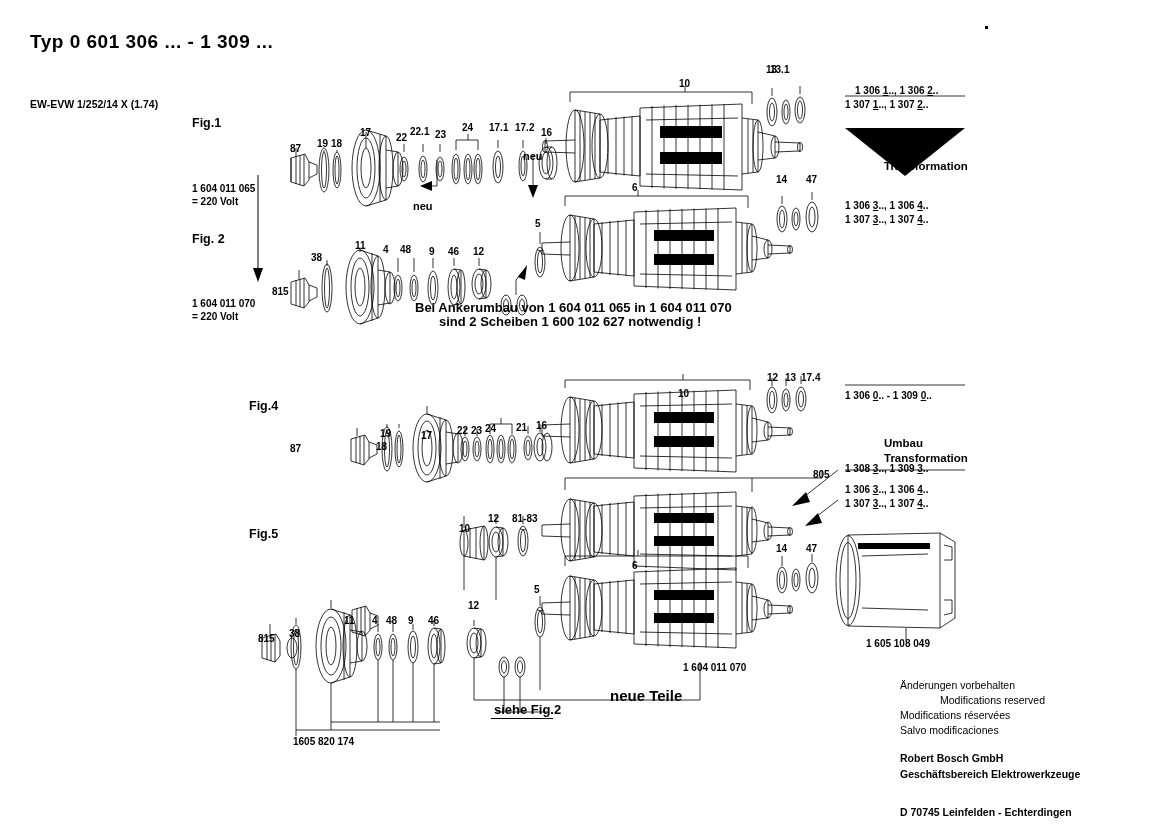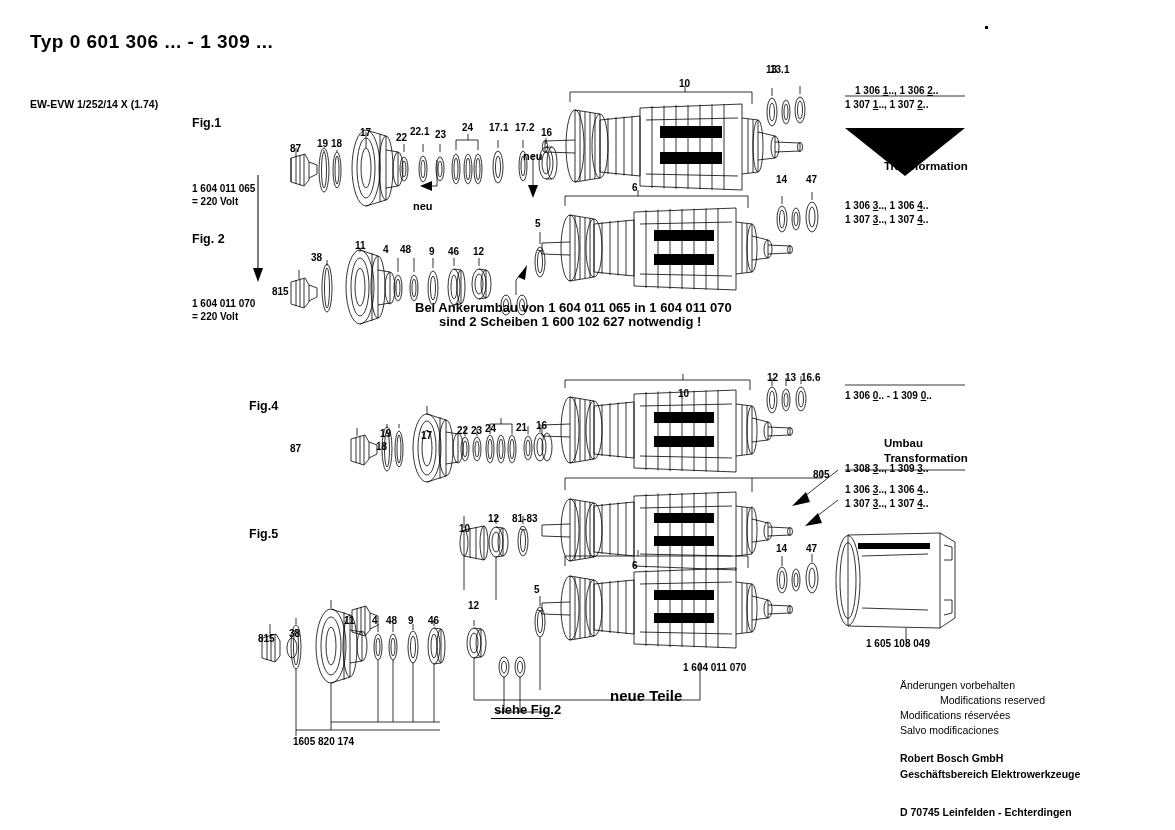--- a/index.html
+++ b/index.html
@@ -614,21 +614,21 @@
   <div class="t num" style="left:376px; top:441px;">18</div>
   <div class="t num" style="left:421px; top:430px;">17</div>
   <div class="t num" style="left:457px; top:425px;">22</div>
   <div class="t num" style="left:471px; top:425px;">23</div>
   <div class="t num" style="left:485px; top:423px;">24</div>
   <div class="t num" style="left:516px; top:422px;">21</div>
   <div class="t num" style="left:536px; top:420px;">16</div>
   <div class="t num" style="left:678px; top:388px;">10</div>
   <div class="t num" style="left:767px; top:372px;">12</div>
   <div class="t num" style="left:785px; top:372px;">13</div>
-  <div class="t num" style="left:801px; top:372px;">16.6</div>
+  <div class="t num" style="left:801px; top:372px;">17.4</div>
 
   <div class="t partno" style="left:845px; top:390px;">
     <span>1 306 <span class="u">0</span>.. - 1 309 <span class="u">0</span>..</span>
   </div>
   <div class="t medbold" style="left:884px; top:437px;">Umbau</div>
   <div class="t medbold" style="left:884px; top:452px;">Transformation</div>
   <div class="t partno" style="left:845px; top:463px;">
     <span>1 308 <span class="u">3</span>.., 1 309  <span class="u">3</span>..</span>
   </div>
   <div class="t partno" style="left:845px; top:484px;">

